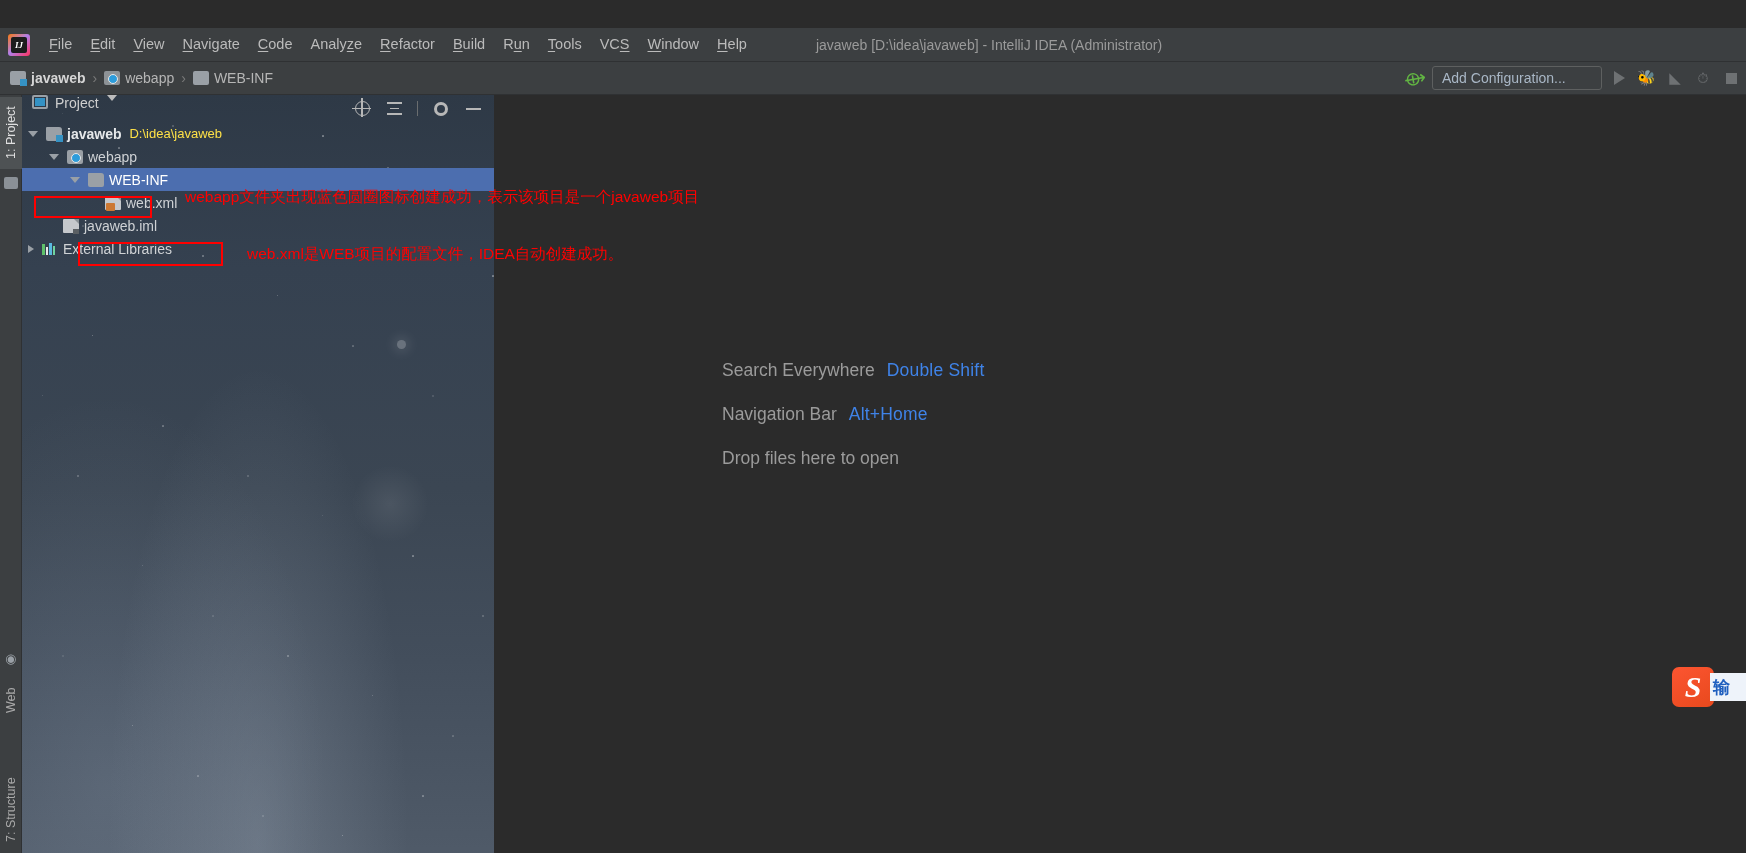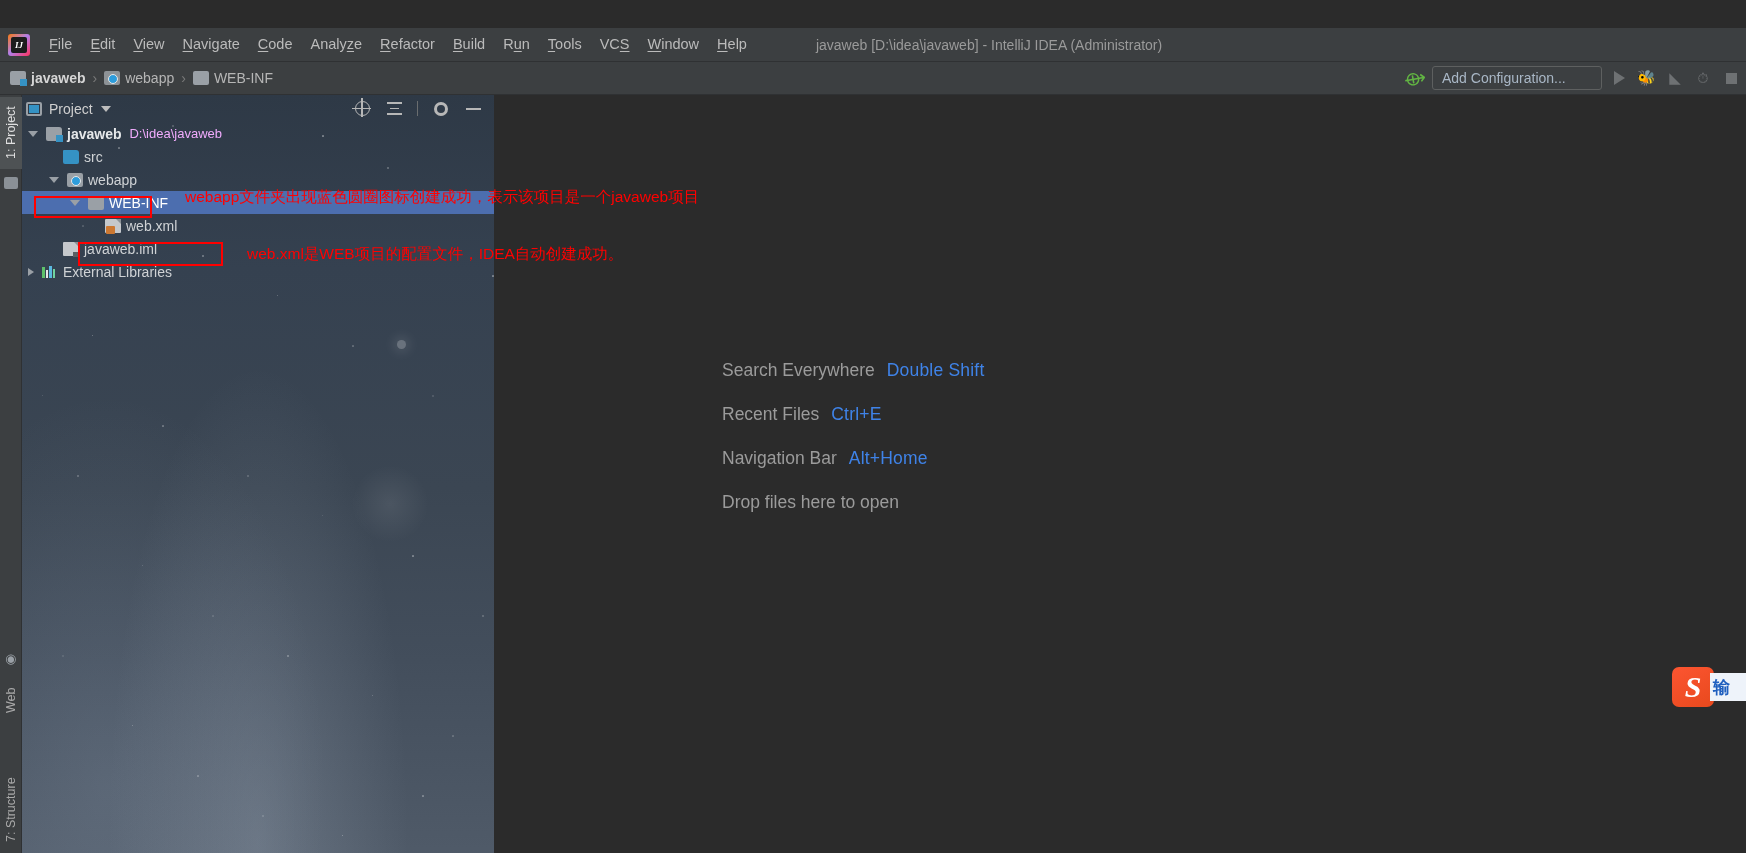--- a/index.html
+++ b/index.html
@@ -132,21 +132,21 @@
       radial-gradient(ellipse at 18% 88%, rgba(150,165,185,0.22) 0%, rgba(60,70,85,0) 40%),
       linear-gradient(180deg, #2e3946 0%, #354150 22%, #3b4653 50%, #434e5c 72%, #515c6a 100%);
   }
   .panel-stars { position: absolute; inset: 0; opacity: .5; }
   .panel-stars i {
     position: absolute; background: #ffffff; border-radius: 50%;
     width: 1.5px; height: 1.5px; opacity: .55;
   }
   .panel-head {
     position: absolute; left: 0; top: 0; width: 472px; height: 27px;
-    display: flex; align-items: center; padding-left: 4px;
+    display: flex; padding-left: 10px;
     z-index: 3;
   }
   .panel-head .ptitle { color: #cfcfcf; font-size: 14px; margin-left: 7px; }
   .panel-icon-sq {
     width: 16px; height: 14px; border: 2px solid #9aa0a6; border-radius: 2px;
     position: relative;
   }
   .panel-icon-sq::after {
     content:""; position:absolute; inset:1px; background:#3592c4;
   }
@@ -216,21 +216,21 @@
   .t-iml::after { content:""; position:absolute; right:0px; bottom:-1px; width:6px; height:5px; background:#5a5f63; }
   .t-libs { background: none; }
   .t-libs i { position: absolute; bottom: 1px; width: 2.6px; }
   .t-scratch { background: #9aa0a6; border-radius: 1px; }
   .t-scratch::after {
     content:""; position:absolute; right:-2px; bottom:-2px; width:10px; height:10px;
     border-radius:50%; background:#2d9cdb; border:1.5px solid #d8dadd;
   }
   .tlabel { color: #cfd2d5; }
   .tlabel.bold { font-weight: bold; color: #e6e8ea; }
-  .tsub { color: #f0abfc; font-size: 13px; margin-left: 8px; }
+  .tsub { color: #fde047; font-size: 13px; margin-left: 8px; }
 
   
   .redbox {
     position: absolute; border: 2px solid #e80000; z-index: 6; pointer-events: none;
   }
   .redtext {
     position: absolute; color: #ff0000; font-size: 15.5px; z-index: 7;
     white-space: nowrap; font-family: "Liberation Sans", "DejaVu Sans", sans-serif;
   }
 
@@ -411,26 +411,20 @@
     <div class="tree" id="tree">
         <div class="trow">
           <span style="width: 6px; flex: 0 0 auto;"></span>
           <span class="arrow open" style="margin-right: 8px;"></span>
           <span class="ticon t-fold-mod"></span>
           <span class="tlabel bold">javaweb</span>
           <span class="tsub">D:\idea\javaweb</span>
         </div>
         <div class="trow">
           <span style="width: 27px; flex: 0 0 auto;"></span>
-          <span class="arrow none" style="margin-right: 8px; width: 6px;"></span>
-          <span class="ticon t-fold-src"></span>
-          <span class="tlabel">src</span>
-        </div>
-        <div class="trow">
-          <span style="width: 27px; flex: 0 0 auto;"></span>
           <span class="arrow open" style="margin-right: 8px;"></span>
           <span class="ticon t-web"></span>
           <span class="tlabel">webapp</span>
         </div>
         <div class="trow sel">
           <span style="width: 48px; flex: 0 0 auto;"></span>
           <span class="arrow open" style="margin-right: 8px;"></span>
           <span class="ticon t-fold"></span>
           <span class="tlabel">WEB-INF</span>
         </div>
@@ -467,24 +461,20 @@
       <div class="redtext" style="left: 247px; top: 216px; color: rgb(255, 0, 0);">web.xml是WEB项目的配置文件，IDEA自动创建成功。</div>
     </div>
 
   <div class="editor">
     <div class="shortcuts" id="shortcuts">
         <div class="srow">
           <span class="sname">Search Everywhere</span>
           <span class="skey">Double Shift</span>
         </div>
         <div class="srow">
-          <span class="sname">Recent Files</span>
-          <span class="skey">Ctrl+E</span>
-        </div>
-        <div class="srow">
           <span class="sname">Navigation Bar</span>
           <span class="skey">Alt+Home</span>
         </div>
         <div class="srow">
           <span class="sname">Drop files here to open</span>
         </div>
       </div>
     <div class="csdn-badge">
       <div class="csdn-s">S</div>
       <div class="csdn-tail">输</div>

